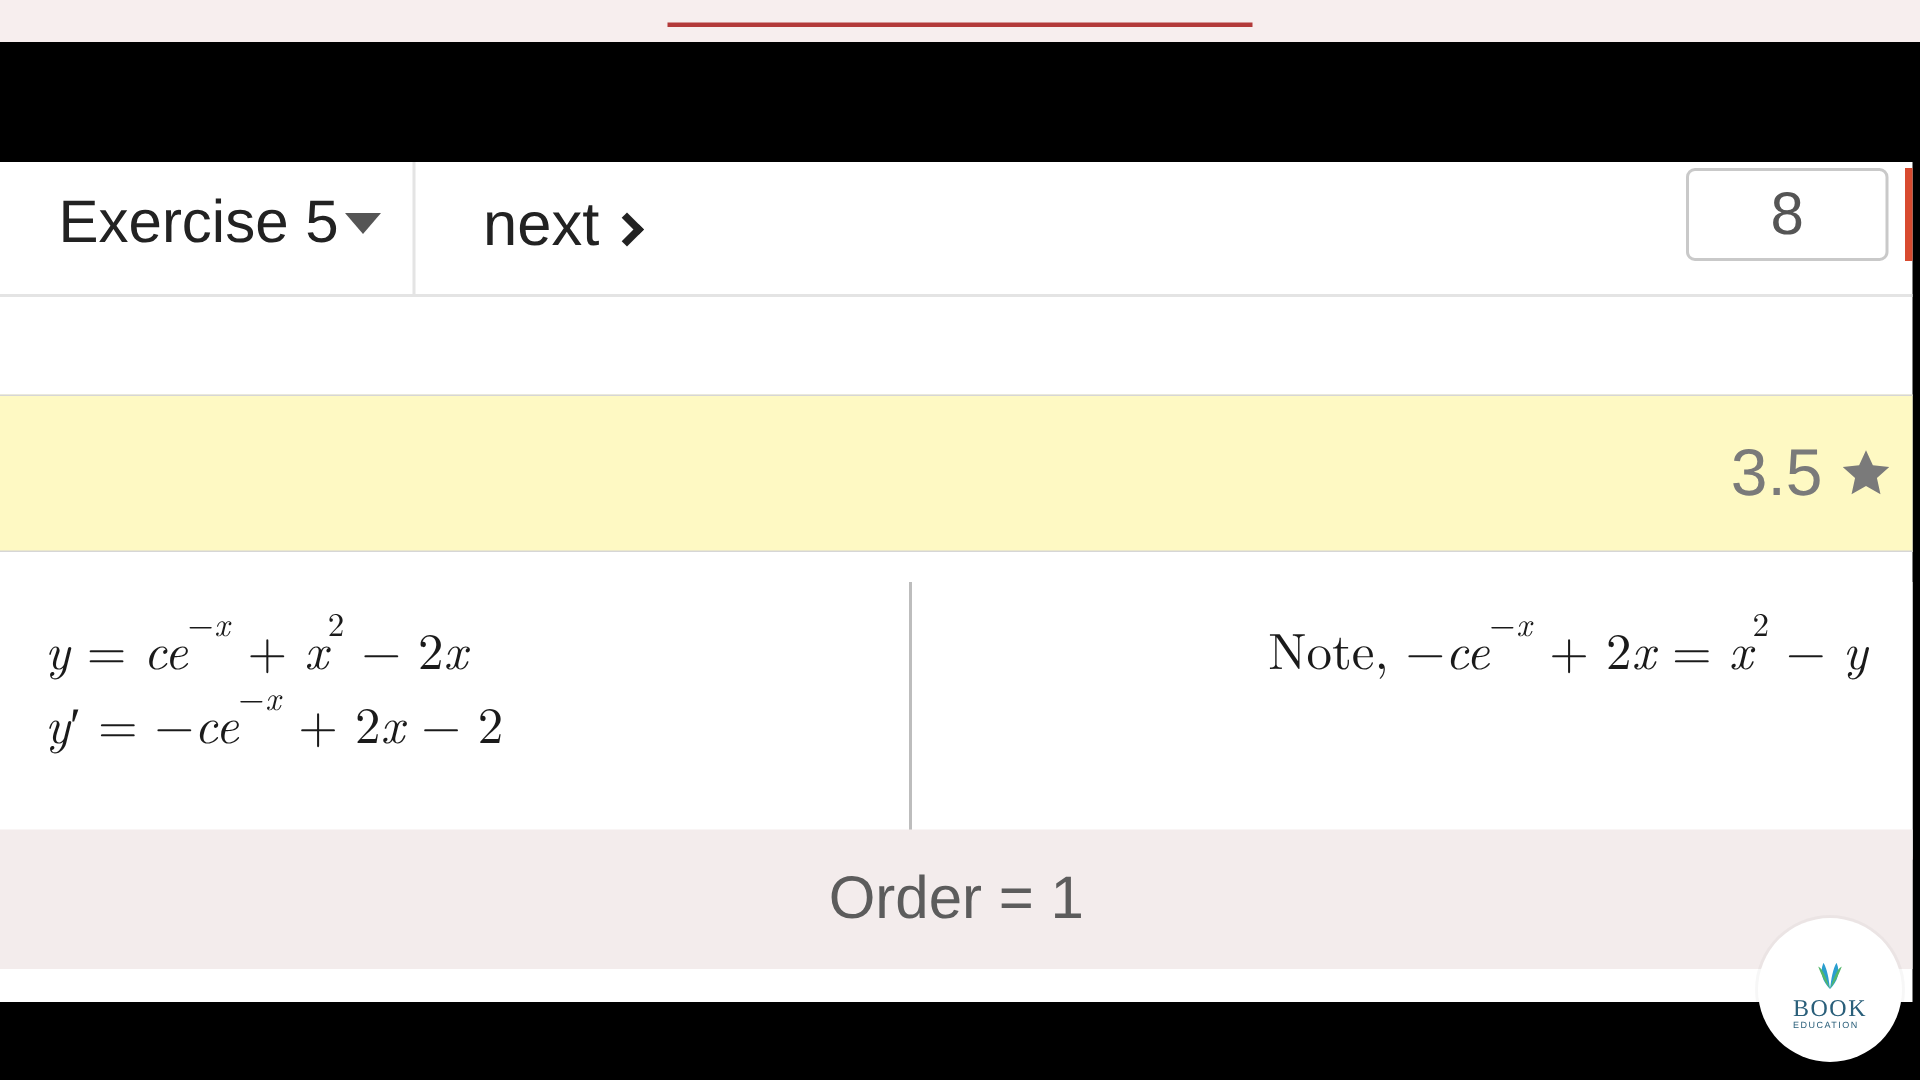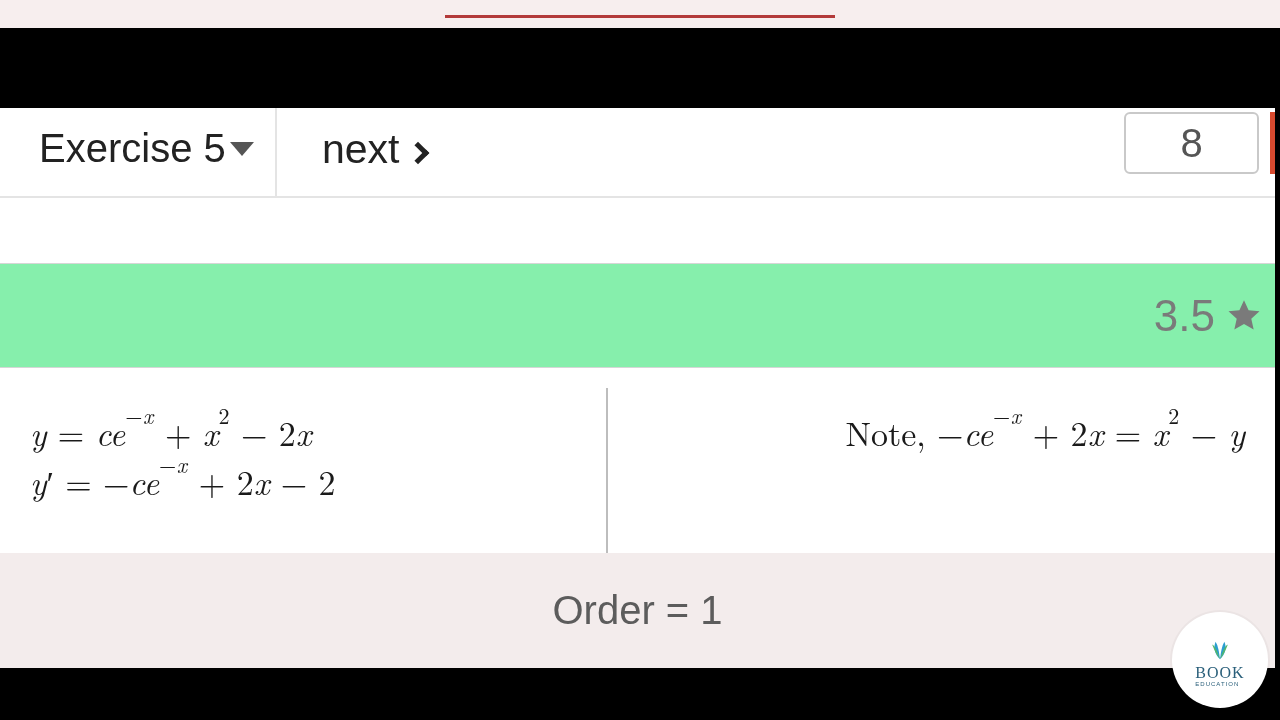--- a/index.html
+++ b/index.html
@@ -58,21 +58,21 @@
     font-size: 40px; color: #555;
     background: #fff;
   }
   .right-red-edge {
     position: absolute; right: 0; top: 4px; width: 5px; height: 62px; background: #d84a2f;
   }
 
   
   .rating-strip {
     position: absolute; left: 0; top: 155px; width: 100%; height: 105px;
-    background: #86efac; border-top: 1px solid #d6d6d6; border-bottom: 1px solid #d6d6d6;
+    background: #fef9c3; border-top: 1px solid #d6d6d6; border-bottom: 1px solid #d6d6d6;
     display: flex; align-items: center; justify-content: flex-end; padding-right: 12px;
     font-size: 44px; color: #7a7a7a;
   }
   .star-icon {
     width: 38px; height: 38px; margin-left: 10px; fill: #7a7a7a;
   }
 
   
   .body-area {
     position: absolute; left: 0; top: 260px; width: 100%; height: 185px;
@@ -90,21 +90,21 @@
   .math-line {
     font-family: "Latin Modern Roman", "Cambria Math", Georgia, "Times New Roman", serif;
     font-size: 34px; line-height: 1.45; color: #1a1a1a; white-space: nowrap;
   }
   .math-line .it { font-style: italic; }
   .math-line sup { font-size: 0.65em; position: relative; top: -0.45em; }
   .neg-exp { letter-spacing: 0.5px; }
 
   
   .order-strip {
-    position: absolute; left: 0; top: 445px; width: 100%; height: 115px;
+    position: absolute; left: 0; top: 445px; width: 100%; height: 93px;
     background: #f3ecec;
     display: flex; align-items: center; justify-content: center;
     font-size: 40px; color: #5c5c5c;
   }
 
   
   .black-band-bottom { position: absolute; left: 0; top: 668px; width: 100%; height: 52px; background: #000; }
 
   
   .logo-badge {

